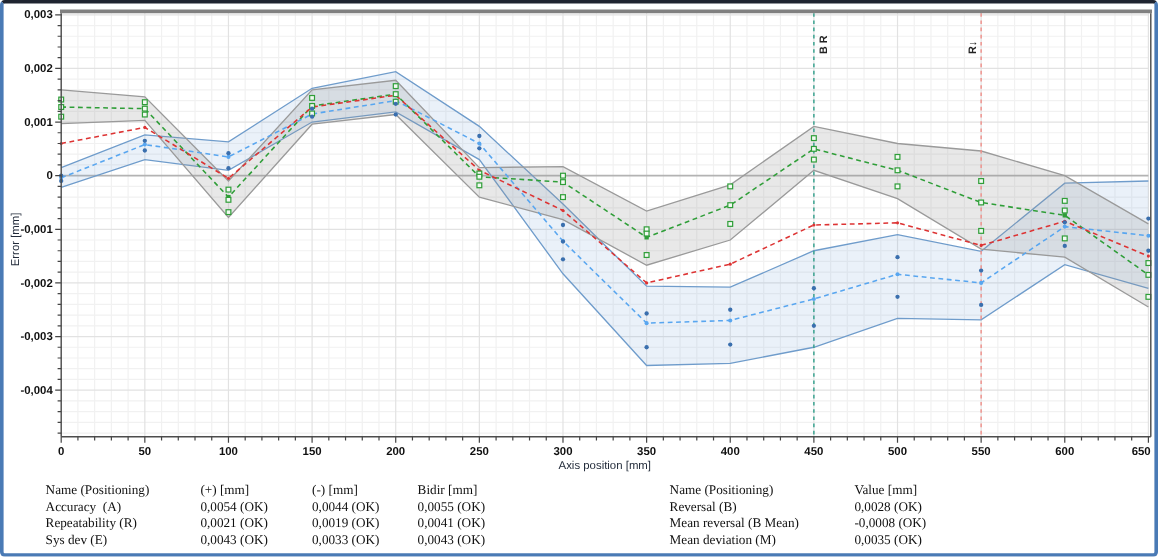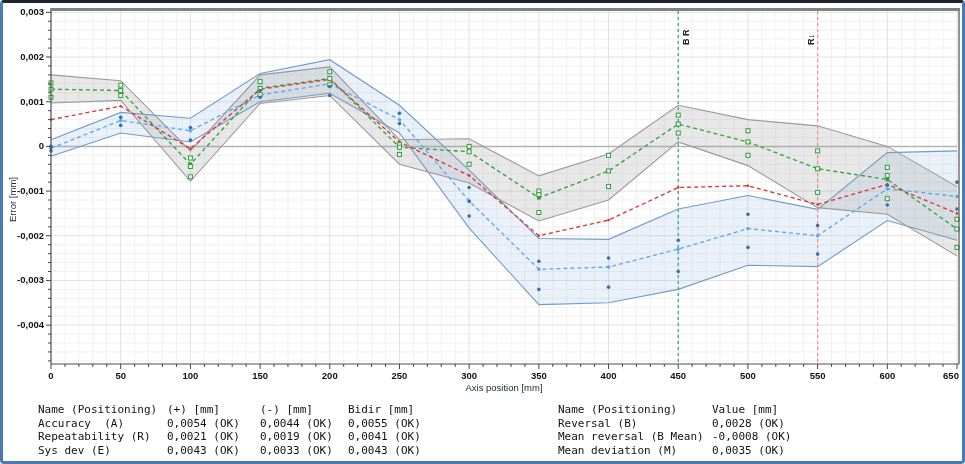--- a/index.html
+++ b/index.html
@@ -17,21 +17,21 @@
   .chart-wrap{position:absolute;left:0;top:0;width:959px;height:396px;}
   svg text{user-select:none;}
   .stats{
     position:absolute;
     font-family:"DejaVu Sans Mono", monospace;
     font-size:11px;
     line-height:13.5px;
     color:#111;
     white-space:pre;
   }
-  .stats .row{display:flex;}
+  .stats .row{display:flex;font-family:Liberation Serif, serif;}
   .stats .cell{display:inline-block;overflow:visible;}
   #tbl-left{left:35px;top:400px;}
   #tbl-right{left:555px;top:400px;}
 </style>
 </head>
 <body>
 
 <div class="window">
   <div class="chart-wrap">
     <svg id="chart" width="959" height="396" viewBox="0 0 959 396">

